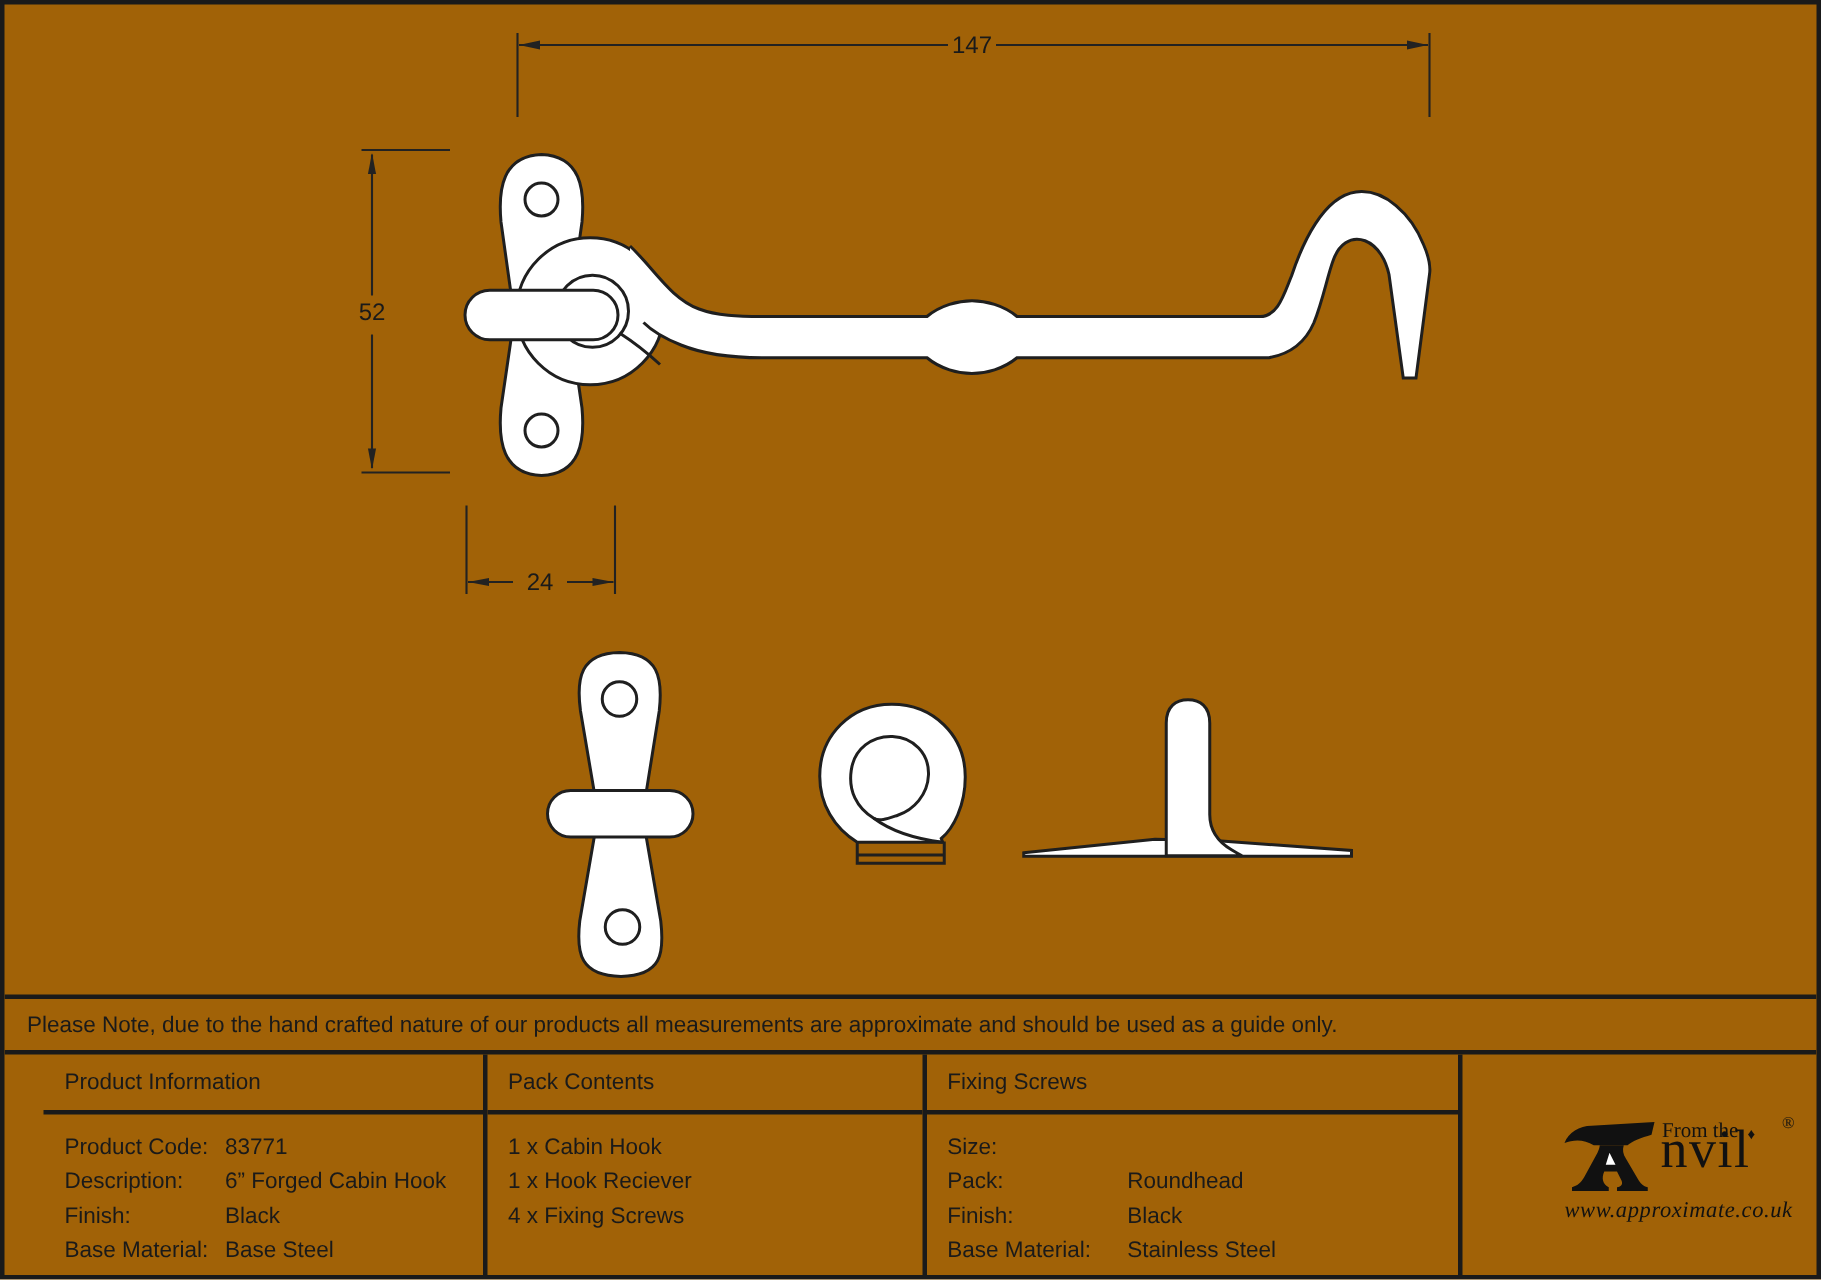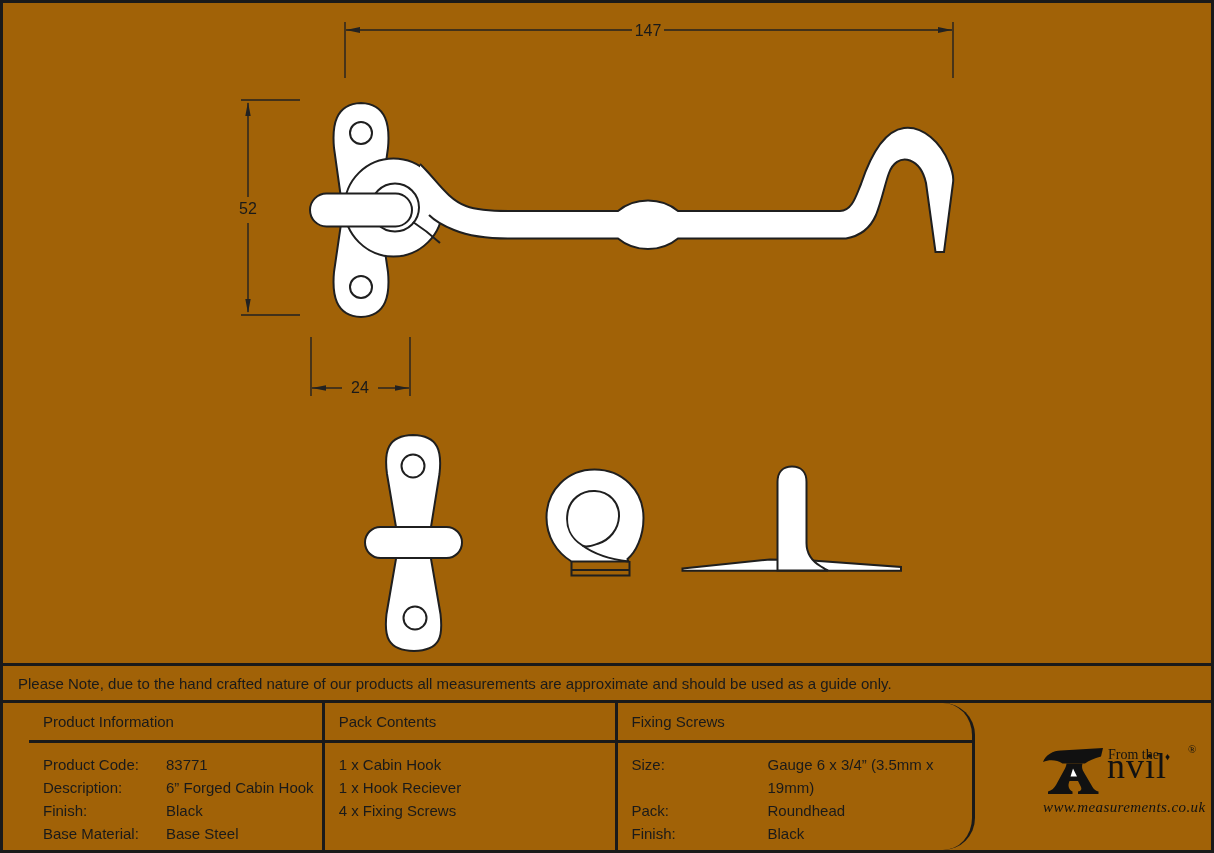--- a/index.html
+++ b/index.html
@@ -23,32 +23,32 @@
     font-size:15px;
   }
   .spec-table{
     position:absolute;top:700px;left:0;width:1208px;bottom:0;
     display:flex;
   }
   .col{box-sizing:border-box;position:relative;}
   .col-border{border-right:3px solid #1a1a1a;}
   .col-product{width:346px;padding-left:26px;}
   .col-pack{width:317px;}
-  .col-fixing{width:387px;border-radius:32px;}
+  .col-fixing{width:387px;}
   .col-logo{width:208px;margin-left:44px;}
   .col-header{
     box-sizing:border-box;
     height:40px;
     border-bottom:3px solid #1a1a1a;
     display:flex;align-items:center;
     padding-left:14px;
     font-size:15px;
   }
   .col-body{padding:10px 0 0 14px;font-size:15px;line-height:23px;}
-  .kv-row{display:flex;gap:16px;}
+  .kv-row{display:flex;}
   .kv-label{flex:0 0 107px;}
   .col-fixing .kv-label{flex:0 0 120px;}
   .pack-item{display:block;}
   
   .logo-box{position:absolute;left:50%;top:50%;width:200px;height:110px;transform:translate(-50%,-50%);}
   .anvil-glyph{position:absolute;left:26px;top:24px;width:64px;height:50px;}
   .logo-nvil{
     position:absolute;left:92px;top:26px;
     font-family:"Liberation Serif", serif;
     font-size:36px;line-height:1;letter-spacing:1px;color:#111;
@@ -206,21 +206,20 @@
       </div>
     </div>
 
     <div class="col col-border col-fixing">
       <div class="col-header">
         <span>Fixing Screws</span>
       </div>
       <div class="col-body">
         <div class="kv-row">
           <span class="kv-label">Size:</span>
-          <span class="kv-value">Gauge 6 x 3/4” (3.5mm x 19mm)</span>
         </div>
         <div class="kv-row">
           <span class="kv-label">Pack:</span>
           <span class="kv-value">Roundhead</span>
         </div>
         <div class="kv-row">
           <span class="kv-label">Finish:</span>
           <span class="kv-value">Black</span>
         </div>
         <div class="kv-row">
@@ -234,18 +233,18 @@
       <div class="logo-box">
         <svg class="anvil-glyph" viewBox="0 0 64 50" xmlns="http://www.w3.org/2000/svg">
           <path fill="#111" d="M 2 16 C 4.5 9, 12 4.5, 20 4.5 L 62 2 L 60 10.5 C 53 12.5, 47.5 14.5, 44 17.5 L 21.5 17.5 C 15.5 13.5, 8 13.5, 2 16 Z"></path>
           <path fill="#111" d="M 25.5 17.5 L 41.5 17.5 C 40.5 20.5, 41 23.5, 43 26.5 L 51.5 41 C 53 43.5, 55 45, 57.5 45.5 L 57.5 48 L 37 48 L 37 45.5 C 40 45, 41 43.5, 40 41 L 37 35 L 28.5 35 C 26.5 39.5, 27.5 43.5, 31.5 45.5 L 31.5 48 L 7 48 L 7 45.5 C 10.5 44.5, 13 42.5, 15 39 L 24 22.5 C 24.8 20.8, 25.4 19, 25.5 17.5 Z"></path>
           <path fill="#fff" d="M 32 22.5 L 36 30.5 L 29.5 30.5 Z"></path>
         </svg>
         <span class="logo-fromthe">From the</span>
         <span class="logo-diamond">♦</span>
         <span class="logo-reg">®</span>
         <span class="logo-nvil">nvil</span>
-        <span class="logo-site">www.measurements.co.uk</span>
+        <span class="logo-site">www.approximate.co.uk</span>
       </div>
     </div>
 
   </div>
 </div>
 
 </body></html>

